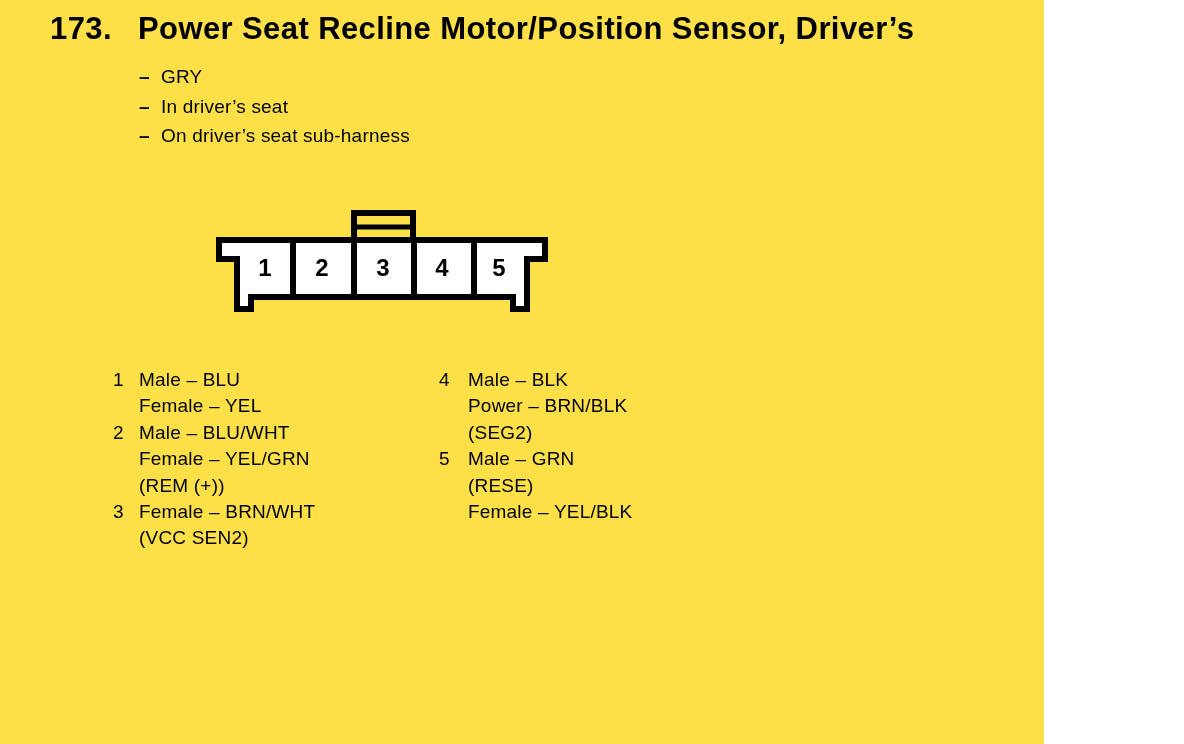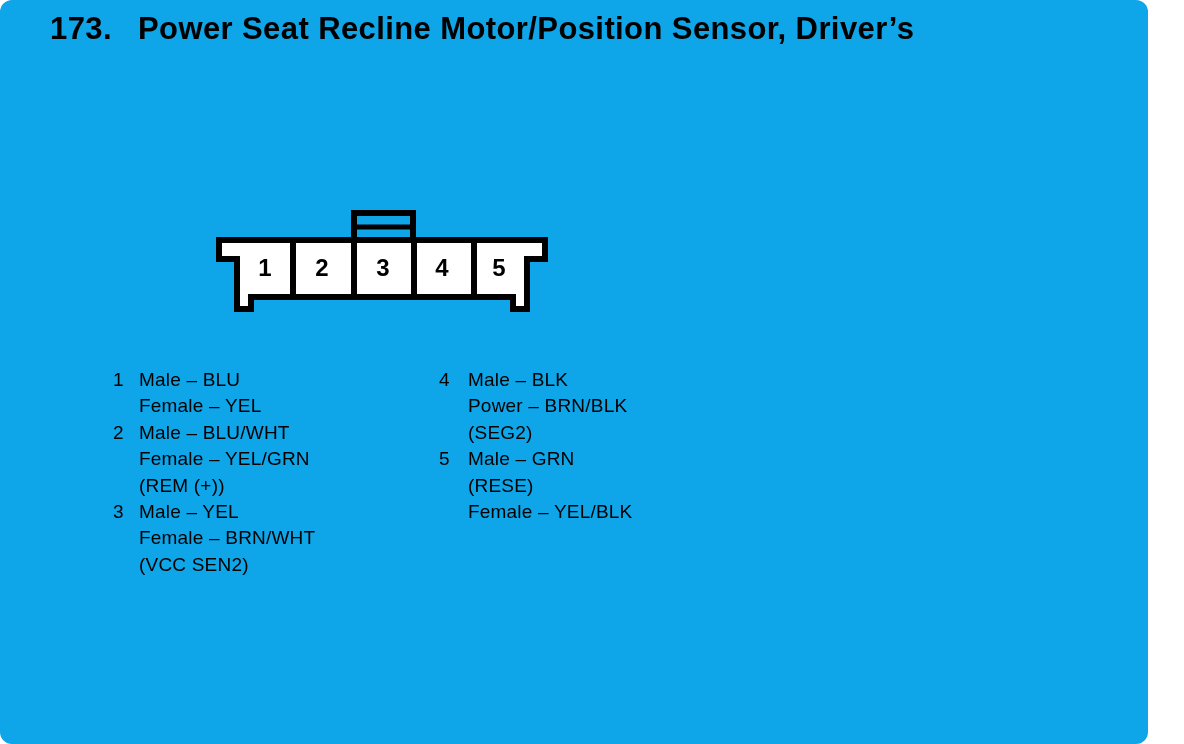--- a/index.html
+++ b/index.html
@@ -4,21 +4,21 @@
 <style>
   * { margin: 0; padding: 0; box-sizing: border-box; }
   html, body {
     width: 1184px; height: 744px;
     background: #ffffff;
     font-family: "Liberation Sans", sans-serif;
     color: #000000;
     overflow: hidden;
     position: relative;
   }
-  .page { position: relative; width: 1148px; height: 744px; background: #0ea5e9; border-radius: 12px; }
+  .page { position: relative; width: 1044px; height: 744px; background: #fde047; }
 
   
   .title-row {
     position: absolute; left: 50px; top: 10px;
     display: flex; align-items: baseline;
     font-weight: bold; font-size: 31px; line-height: 38px;
     letter-spacing: 0.4px; white-space: nowrap;
   }
   .title-num { width: 88px; }
 
@@ -47,20 +47,31 @@
 </head>
 <body>
 
 <div class="page">
 
   <div class="title-row">
     <span class="title-num">173.</span>
     <span>Power Seat Recline Motor/Position Sensor, Driver’s</span>
   </div>
 
+  <div class="bullets">
+    <div class="bullet-line">
+      <span class="bullet-dash">–</span><span>GRY</span>
+    </div>
+    <div class="bullet-line">
+      <span class="bullet-dash">–</span><span>In driver’s seat</span>
+    </div>
+    <div class="bullet-line">
+      <span class="bullet-dash">–</span><span>On driver’s seat sub-harness</span>
+    </div>
+  </div>
 
   <svg class="connector-svg" width="360" height="116" viewBox="200 203 360 116">
 
     <path d="M354,241 L354,213 L413,213 L413,241" fill="none" stroke="#000" stroke-width="6"></path>
     <line x1="351" y1="227" x2="416" y2="227" stroke="#000" stroke-width="5"></line>
 
     <path d="M219,240 L545,240 L545,259 L527,259 L527,309 L513,309 L513,297 L251,297 L251,309 L237,309 L237,259 L219,259 Z" fill="#ffffff" stroke="#000" stroke-width="6" stroke-linejoin="miter"></path>
 
     <line x1="293" y1="238" x2="293" y2="298" stroke="#000" stroke-width="6"></line>
     <line x1="354" y1="238" x2="354" y2="298" stroke="#000" stroke-width="6"></line>
@@ -81,21 +92,20 @@
       <div>Female – YEL</div>
     </div>
     <div class="pin-item">
       <span class="pin-num">2</span>
       <div>Male – BLU/WHT</div>
       <div>Female – YEL/GRN</div>
       <div>(REM (+))</div>
     </div>
     <div class="pin-item">
       <span class="pin-num">3</span>
-      <div>Male – YEL</div>
       <div>Female – BRN/WHT</div>
       <div>(VCC SEN2)</div>
     </div>
   </div>
 
   <div class="pin-col pin-col-right">
     <div class="pin-item">
       <span class="pin-num">4</span>
       <div>Male – BLK</div>
       <div>Power – BRN/BLK</div>

